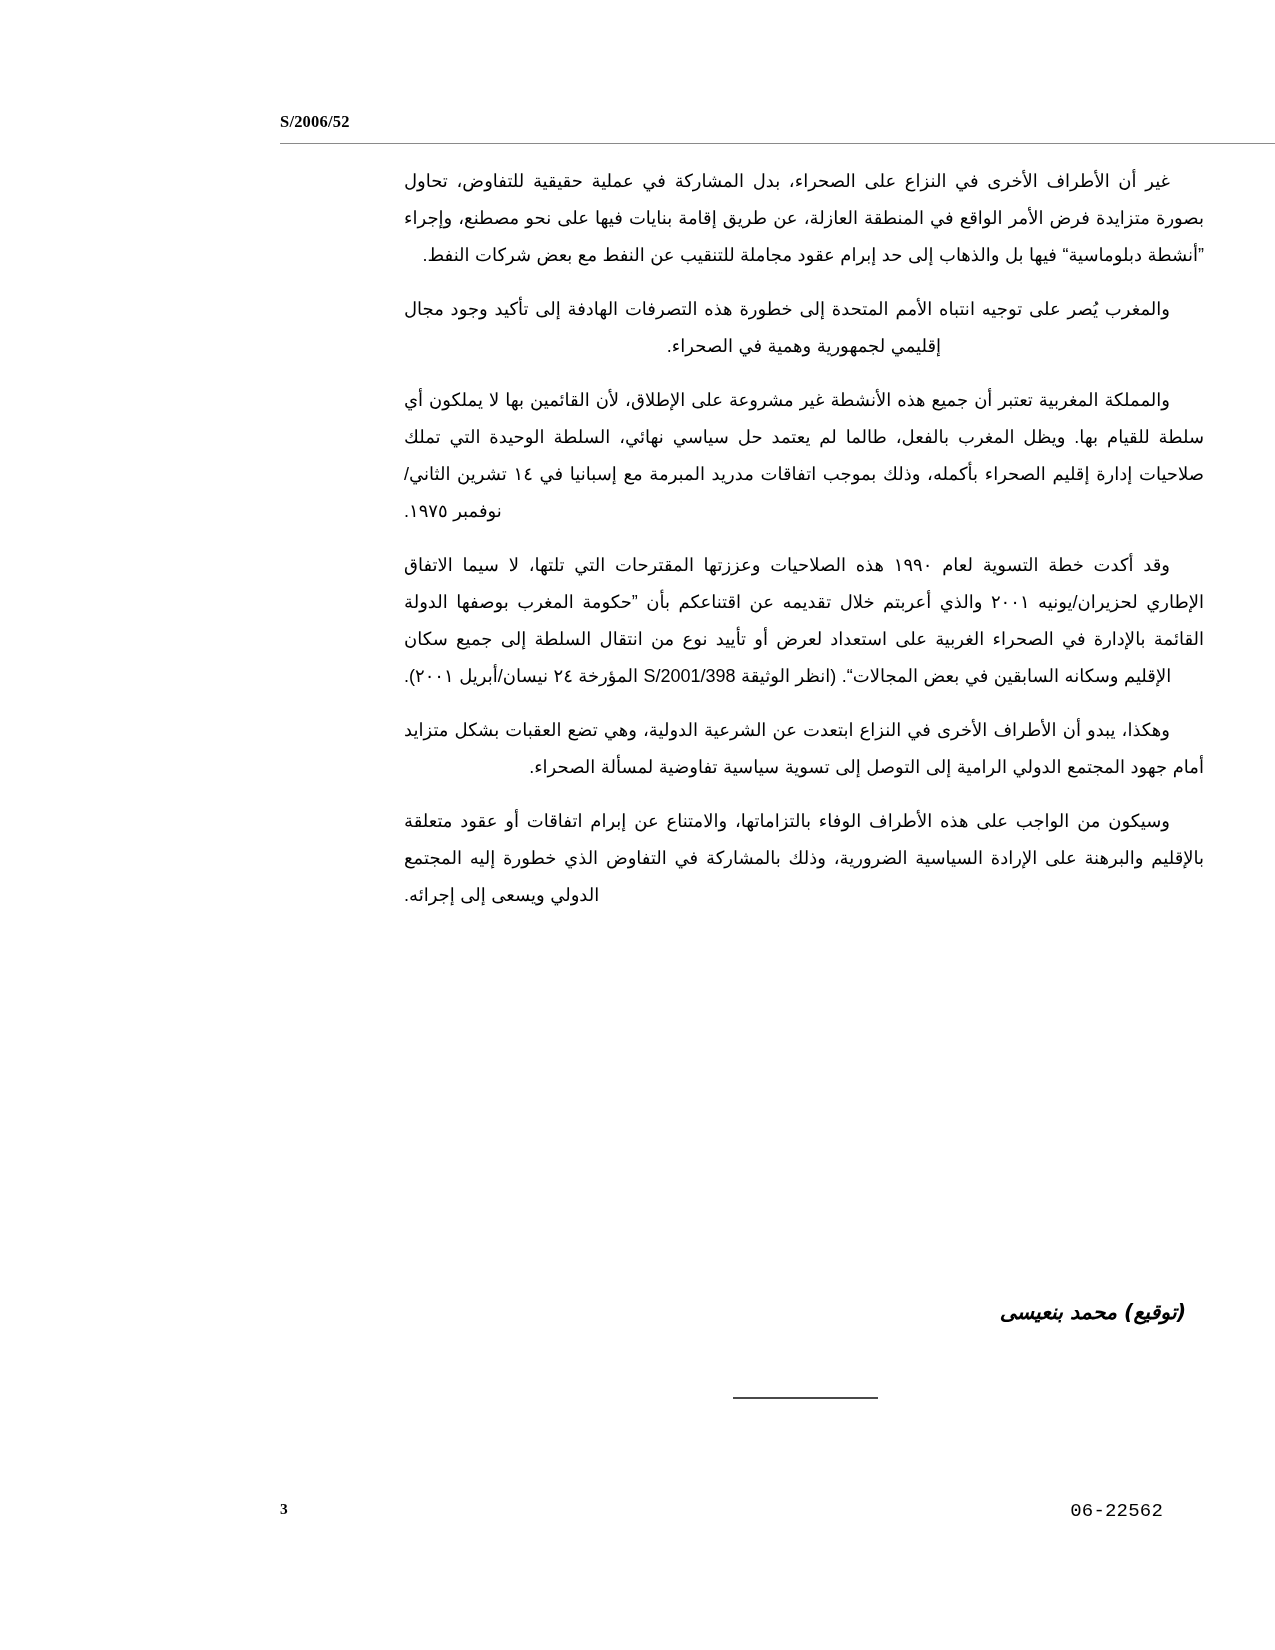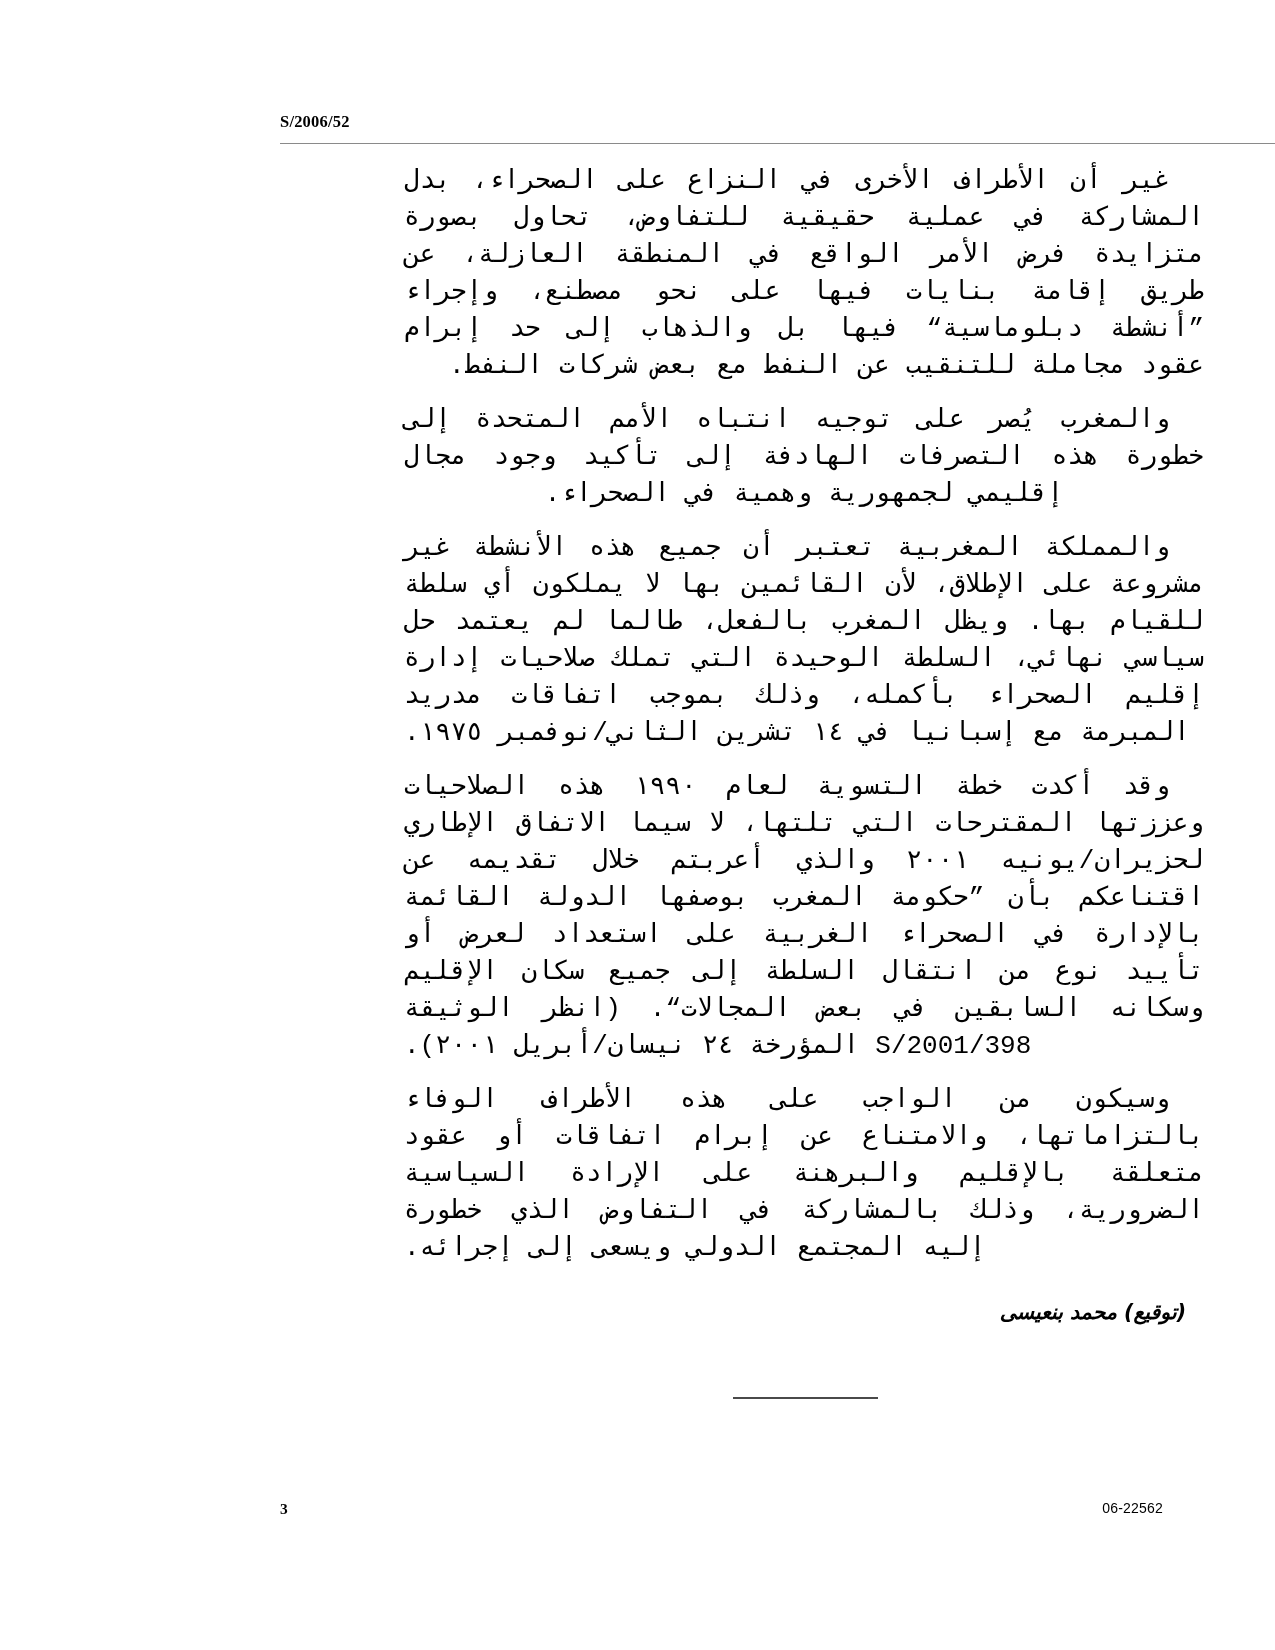--- a/index.html
+++ b/index.html
@@ -59,22 +59,22 @@
     position: absolute;
     top: 163px;
     left: 236px;
     width: 800px;
     direction: rtl;
     text-align: justify;
     text-align-last: right;
   }
 
   .para {
-    font-family: Liberation Mono, monospace;
-    font-size: 26px;
+    font-family: Liberation Sans, sans-serif;
+    font-size: 18px;
     line-height: 37px;
     margin: 0 0 17px 0;
     text-indent: 34px;
     text-align: justify;
     text-align-last: right;
     word-spacing: 0.5px;
     -webkit-font-smoothing: antialiased;
   }
   .para:last-child { margin-bottom: 0; }
 
@@ -131,41 +131,42 @@
     left: 0;
     top: 0;
     font-family: "Liberation Serif", "DejaVu Serif", serif;
     font-weight: bold;
     font-size: 15.5px;
   }
   .page-footer .job-number {
     position: absolute;
     right: 0;
     top: 0;
-    font-family: Liberation Sans, sans-serif;
-    font-size: 14px;
+    font-family: Liberation Mono, monospace;
+    font-size: 19px;
     letter-spacing: 0.2px;
     white-space: nowrap;
   }
 </style>
 </head>
 <body>
 
 <div class="page">
 
   <div class="running-head">
     <span class="symbol">S/2006/52</span>
   </div>
   <div class="header-rule"></div>
 
   <div class="body-column">
     <p class="para">غير أن الأطراف الأخرى في النزاع على الصحراء، بدل المشاركة في عملية حقيقية للتفاوض، تحاول بصورة متزايدة فرض الأمر الواقع في المنطقة العازلة، عن طريق إقامة بنايات فيها على نحو مصطنع، وإجراء ”أنشطة دبلوماسية“ فيها بل والذهاب إلى حد إبرام عقود مجاملة للتنقيب عن النفط مع بعض شركات النفط.</p>
     <p class="para end-center">والمغرب يُصر على توجيه انتباه الأمم المتحدة إلى خطورة هذه التصرفات الهادفة إلى تأكيد وجود مجال إقليمي لجمهورية وهمية في الصحراء.</p>
     <p class="para end-left">والمملكة المغربية تعتبر أن جميع هذه الأنشطة غير مشروعة على الإطلاق، لأن القائمين بها لا يملكون أي سلطة للقيام بها. ويظل المغرب بالفعل، طالما لم يعتمد حل سياسي نهائي، السلطة الوحيدة التي تملك صلاحيات إدارة إقليم الصحراء بأكمله، وذلك بموجب اتفاقات مدريد المبرمة مع إسبانيا في ١٤ تشرين الثاني/نوفمبر ١٩٧٥.</p>
     <p class="para end-left">وقد أكدت خطة التسوية لعام ١٩٩٠ هذه الصلاحيات وعززتها المقترحات التي تلتها، لا سيما الاتفاق الإطاري لحزيران/يونيه ٢٠٠١ والذي أعربتم خلال تقديمه عن اقتناعكم بأن ”حكومة المغرب بوصفها الدولة القائمة بالإدارة في الصحراء الغربية على استعداد لعرض أو تأييد نوع من انتقال السلطة إلى جميع سكان الإقليم وسكانه السابقين في بعض المجالات“. (انظر الوثيقة S/2001/398 المؤرخة ٢٤ نيسان/أبريل ٢٠٠١).</p>
+    <p class="para">وهكذا، يبدو أن الأطراف الأخرى في النزاع ابتعدت عن الشرعية الدولية، وهي تضع العقبات بشكل متزايد أمام جهود المجتمع الدولي الرامية إلى التوصل إلى تسوية سياسية تفاوضية لمسألة الصحراء.</p>
     <p class="para end-left">وسيكون من الواجب على هذه الأطراف الوفاء بالتزاماتها، والامتناع عن إبرام اتفاقات أو عقود متعلقة بالإقليم والبرهنة على الإرادة السياسية الضرورية، وذلك بالمشاركة في التفاوض الذي خطورة إليه المجتمع الدولي ويسعى إلى إجرائه.</p>
   </div>
 
   <div class="signature-block">
     <p class="signature">(توقيع) محمد بنعيسى</p>
   </div>
 
   <div class="end-rule-wrap">
     <span class="end-rule"></span>
   </div>

